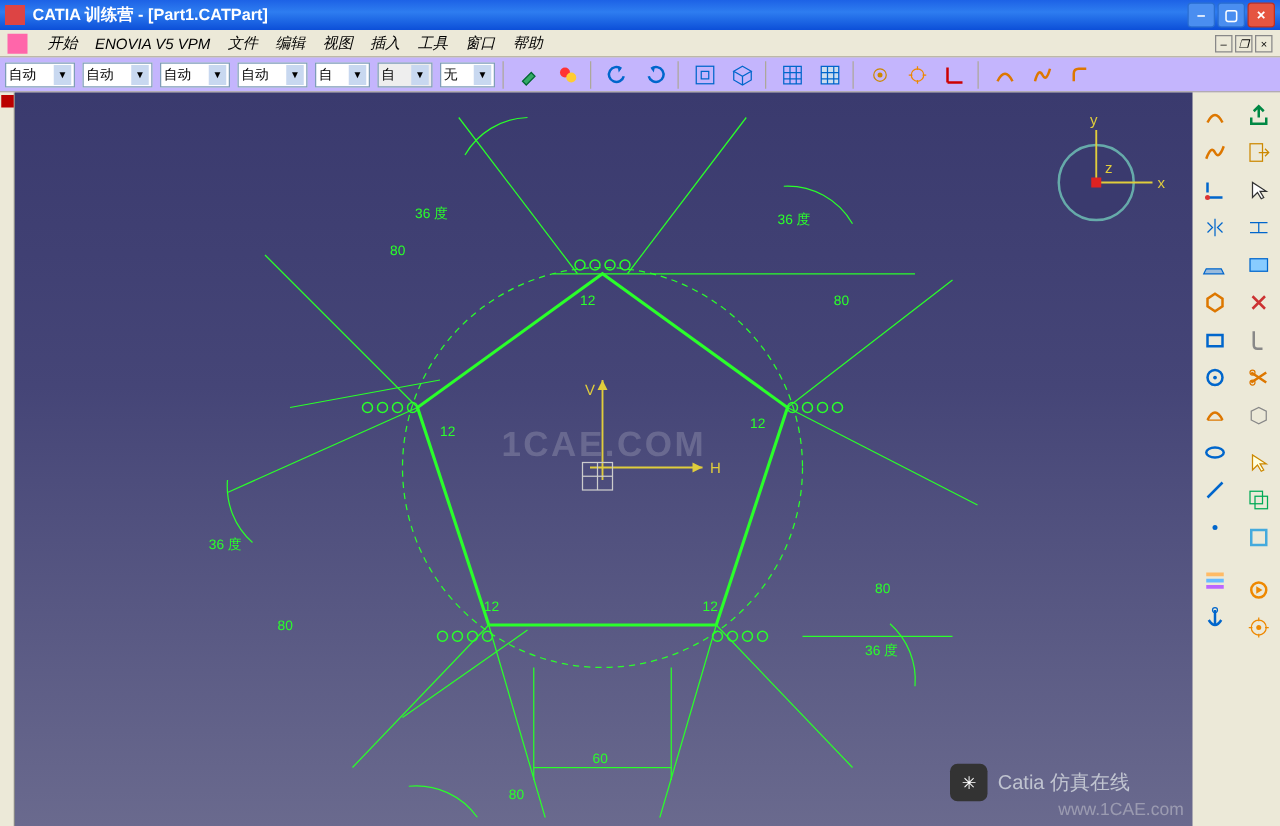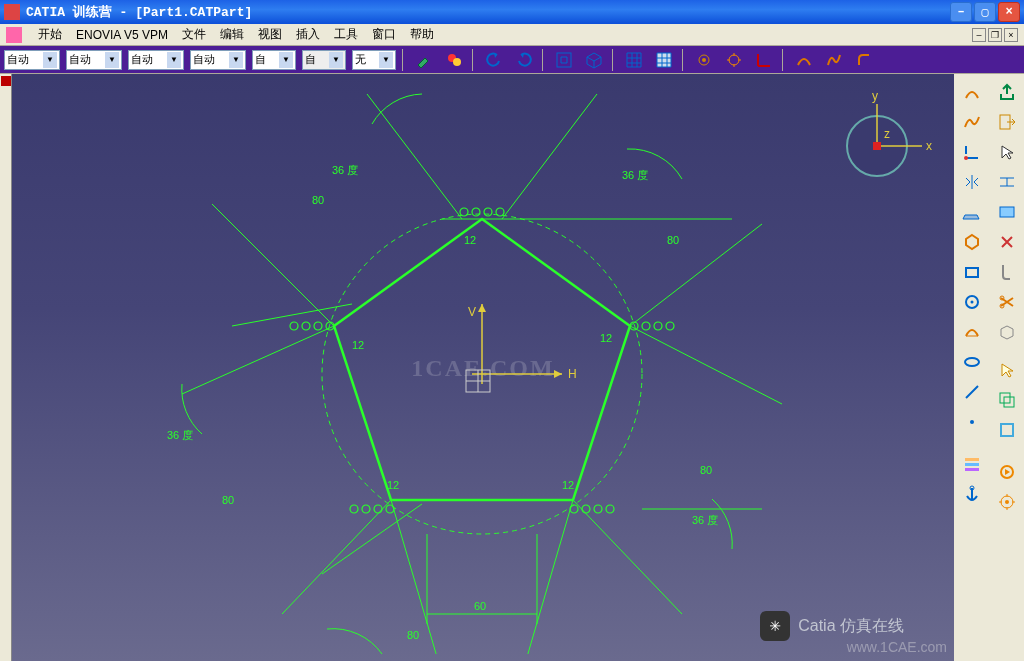--- a/index.html
+++ b/index.html
@@ -1,42 +1,42 @@
 <!DOCTYPE html>
 <html><head>
 <meta charset="utf-8">
 <style>
 * { box-sizing: border-box; margin: 0; padding: 0; }
 body { font-family: "SimSun", Arial, sans-serif; font-size: 12px; overflow: hidden; width: 1024px; height: 661px; background: #ece9d8; }
-.titlebar { height: 24px; background: linear-gradient(#1d62e6,#2e7df0 40%,#0c4fd8); display: flex; align-items: center; padding: 0 4px; color: #fff; font-weight: bold; font-family: Liberation Mono, monospace; }
+.titlebar { height: 24px; background: linear-gradient(#1d62e6,#2e7df0 40%,#0c4fd8); display: flex; align-items: center; padding: 0 4px; color: #fff; font-weight: bold; }
 .titlebar .icon { width: 16px; height: 16px; background: #d44; margin-right: 6px; }
 .titlebar .title-text { flex: 1; font-size: 13px; }
 .winbtns { display: flex; gap: 2px; }
 .winbtns div { width: 22px; height: 20px; border-radius: 3px; display: flex; align-items: center; justify-content: center; font-size: 12px; font-weight: bold; }
 .winbtns .min, .winbtns .max { background: #4a8ef0; border:1px solid #2a6ed0; }
 .winbtns .close { background: #e55541; border:1px solid #c03020; color:#fff; }
-.menubar { height: 22px; background: #ece9d8; display: flex; align-items: center; padding: 0 6px; gap: 2px; border-bottom:1px solid #aca899; }
+.menubar { height: 22px; background: #ece9d8; display: flex; align-items: center; padding: 0 6px; gap: 2px; border-bottom:1px solid #aca899;font-style:italic; }
 .menubar .mlogo { width:16px; height:16px; background:#f6a; margin-right:8px; }
 .menubar span { padding: 2px 6px; cursor: default; }
 .doc-ctrls { margin-left:auto; display:flex; gap:2px; }
 .doc-ctrls div { width:14px; height:14px; border:1px solid #888; font-size:9px; display:flex; align-items:center; justify-content:center; }
-.toolbar { height: 28px; background: #4c1d95; display: flex; align-items: center; padding: 2px 4px; gap: 6px; border-bottom:1px solid #aca899; }
+.toolbar { height: 28px; background: #c4b5fd; display: flex; align-items: center; padding: 2px 4px; gap: 6px; border-bottom:1px solid #aca899; }
 .sel { height: 20px; width: 56px; border:1px solid #7f9db9; background:#fff; display:flex; align-items:center; justify-content:space-between; padding:0 2px; font-size:11px; }
 .sel .arr { width:14px; height:16px; background:#c8d8f0; display:flex; align-items:center; justify-content:center; font-size:8px; }
 .tbtn { width:24px; height:24px; display:flex; align-items:center; justify-content:center; border:1px solid transparent; }
 .sep { width:4px; height:22px; border-left:1px solid #aca899; }
 .content { display:flex; height: calc(661px - 24px - 22px - 28px); }
 .canvas-area { flex:1; position:relative; background: linear-gradient(#3a3a6e,#454577 40%, #6a6a8e); overflow:hidden; }
 .side-toolbars { width:70px; background:#ece9d8; display:flex; }
 .tcol { flex:1; display:flex; flex-direction:column; gap:2px; padding:4px 2px; align-items:center; }
 .tcol .tbtn { width:28px; height:28px; }
 .ruler-v { width:12px; background:#ece9d8; border-right:1px solid #888; }
 .compass { position:absolute; top:12px; right:12px; }
 .axis-label { position:absolute; font-size:12px; fill:#e0cd3c; font-family:Arial; }
-.watermark { position:absolute; left:50%; top:48%; transform:translate(-50%,-50%); color:rgba(200,200,210,0.25); font-size:24px; font-weight:bold; letter-spacing:2px; font-family:Liberation Serif, serif;margin-top:12px; }
+.watermark { position:absolute; left:50%; top:48%; transform:translate(-50%,-50%); color:rgba(200,200,210,0.25); font-size:28px; font-weight:bold; letter-spacing:2px; font-family:Liberation Sans, sans-serif; }
 .bot-watermark { position:absolute; right:7px; bottom:6px; color:rgba(230,230,230,.4); font-size:14px; font-family:Arial; }
 .brand { position:absolute; right:50px; bottom:20px; color:#c0c4d0; font-size:16px; display:flex; align-items:center; gap:8px; }
 .brand .logo { width:30px; height:30px; border-radius:6px; background:#333; display:flex; align-items:center; justify-content:center; color:#fff; font-size:14px; }
 .dim-text { fill:#2aff2a; font-size:11px; font-family:Arial; }
 .sketch-line { stroke:#2aff2a; stroke-width:1; fill:none; }
 .sketch-bold { stroke:#2aff2a; stroke-width:2.5; fill:none; }
 .sketch-dash { stroke:#2aff2a; stroke-width:1; fill:none; stroke-dasharray:5 4; }
 .constr-dot { fill:none; stroke:#2aff2a; stroke-width:1.2; }
 svg { display:block; }
 </style>

